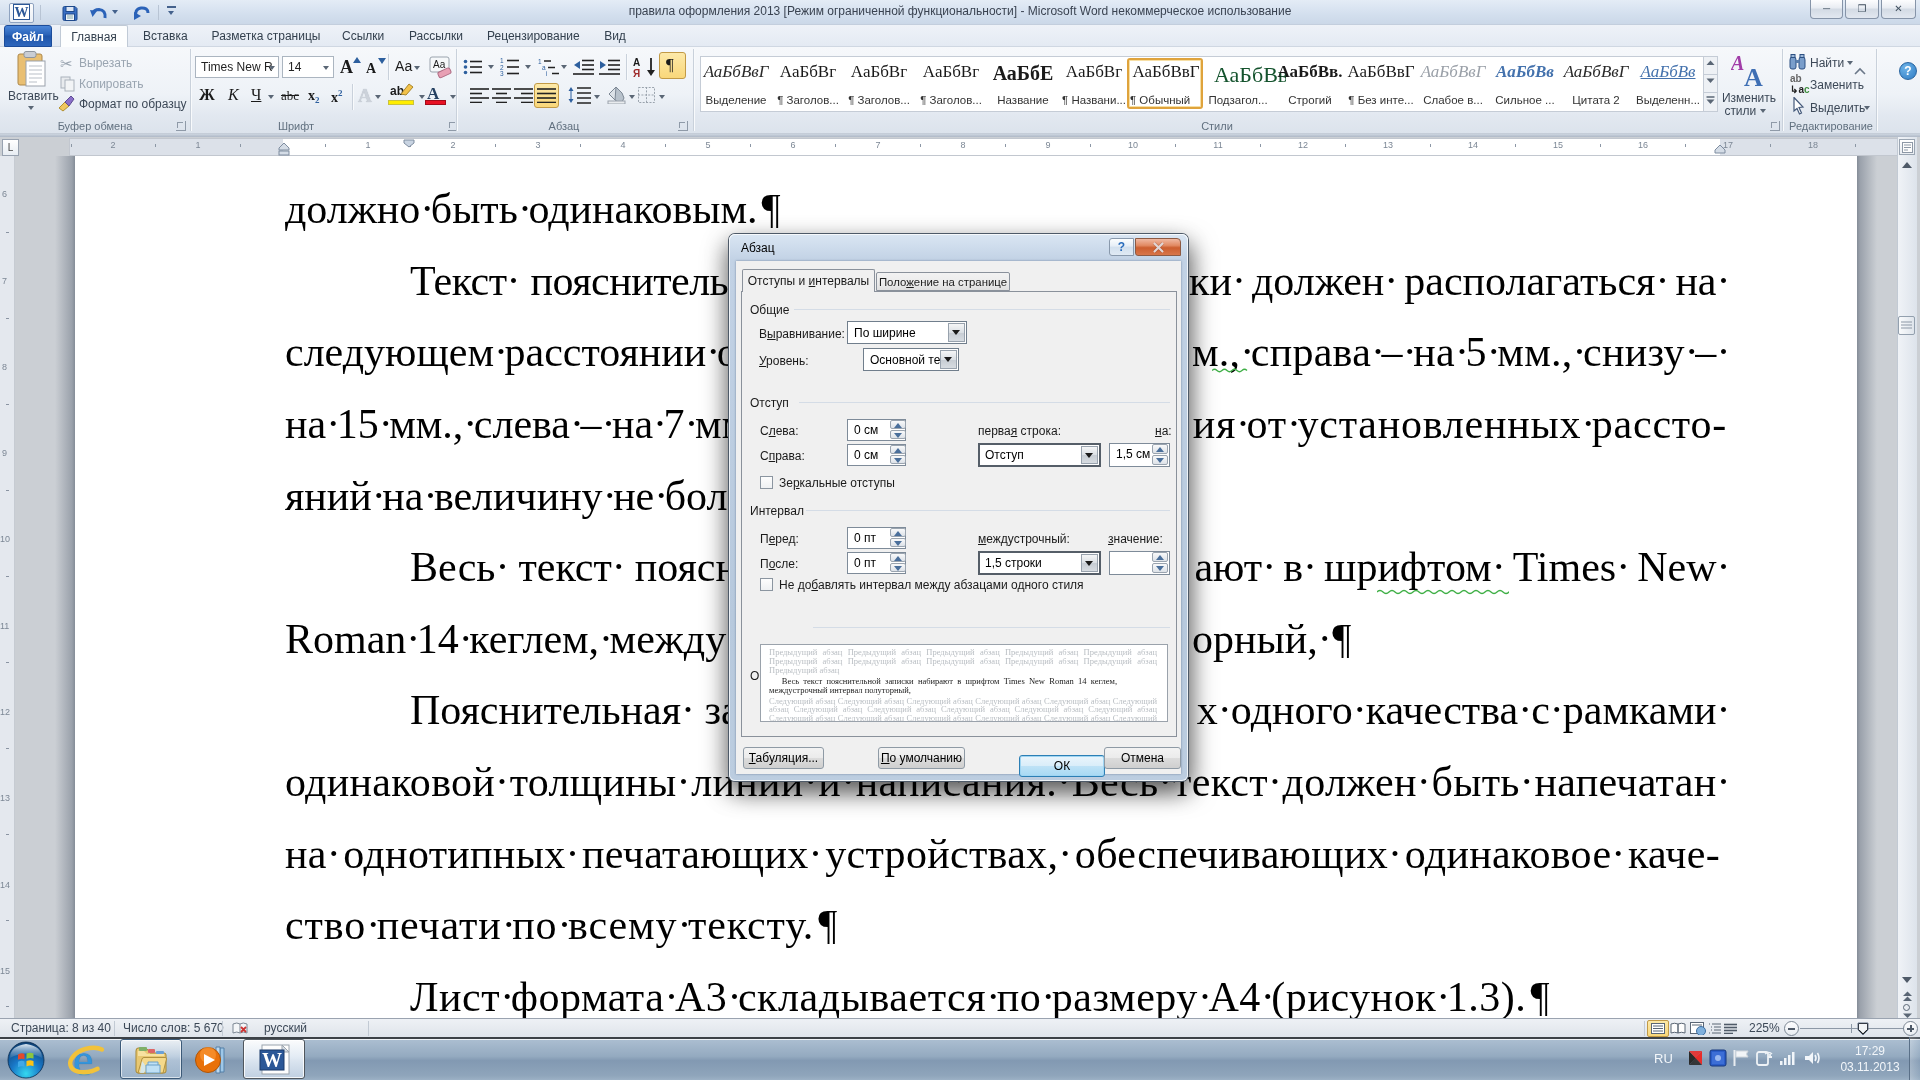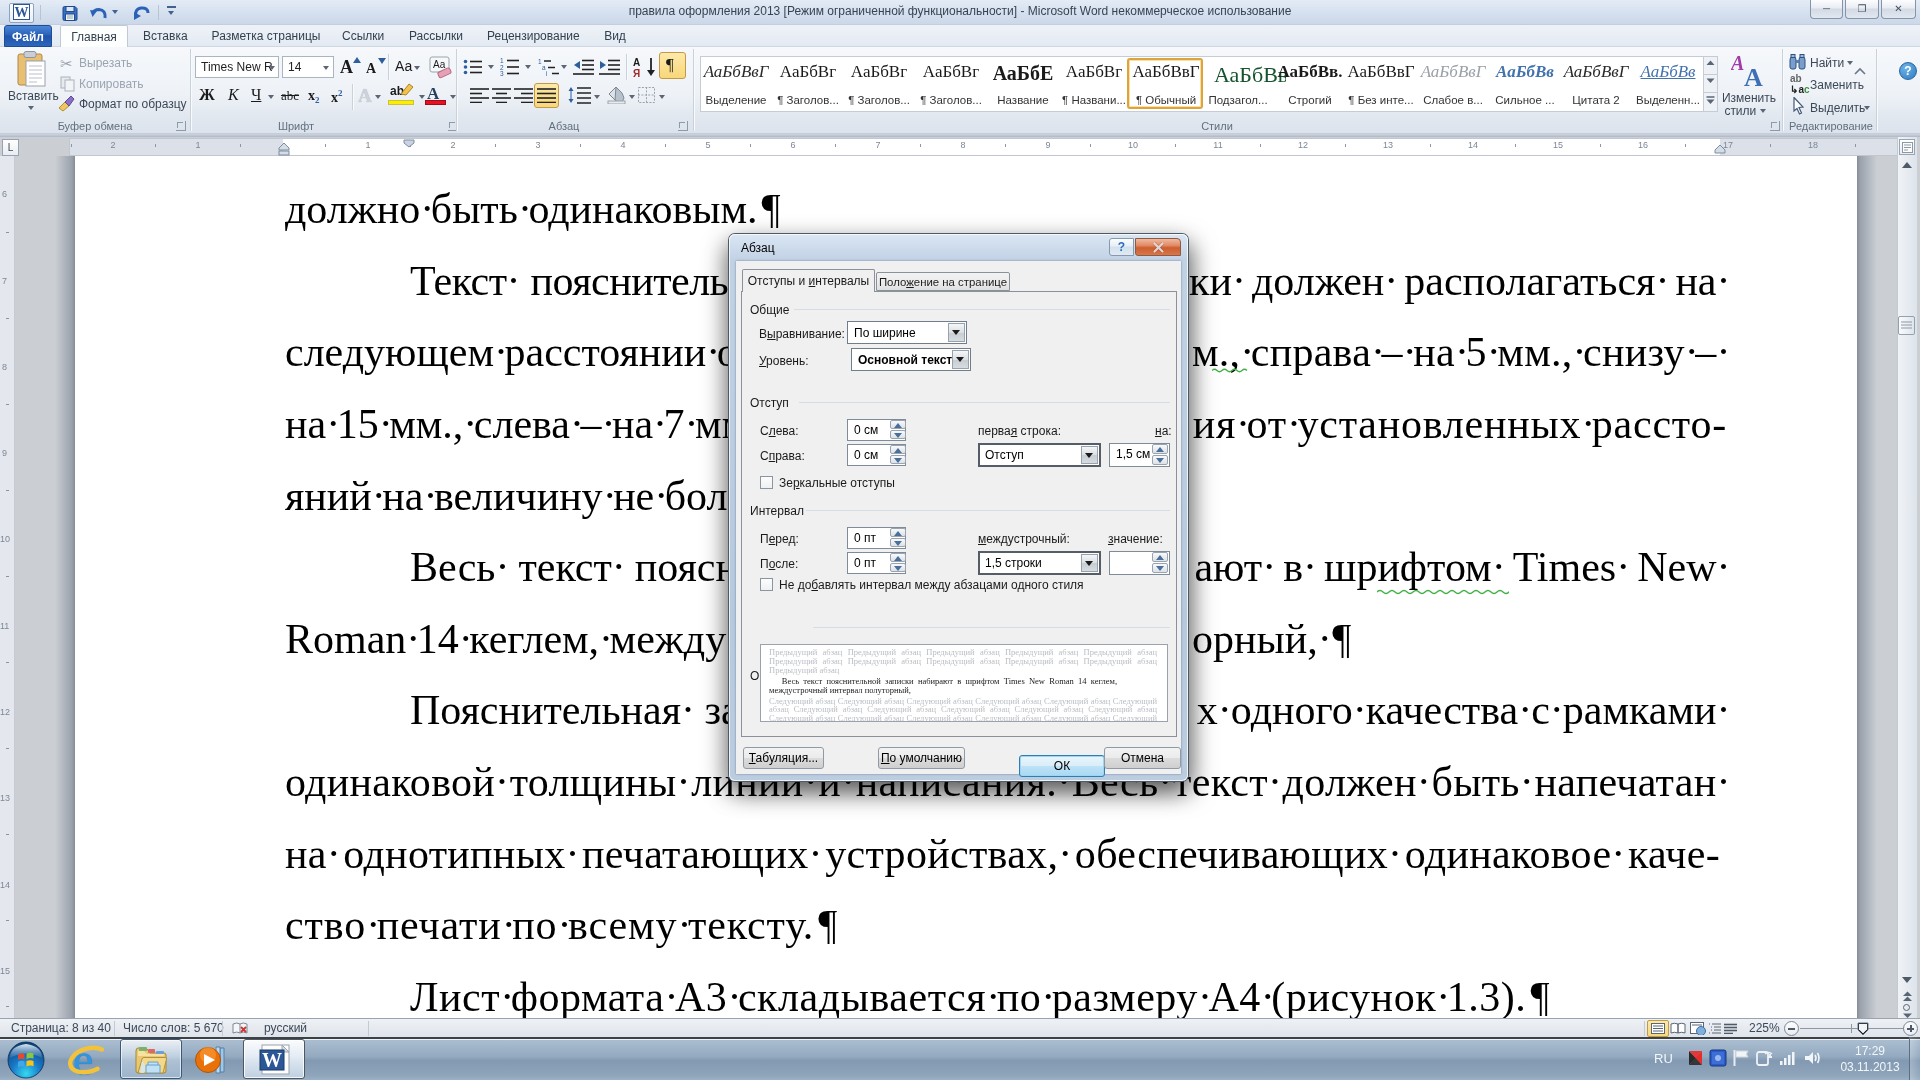--- a/index.html
+++ b/index.html
@@ -314,21 +314,21 @@
 <div class="abs" style="left:772px;top:94px;width:72px;text-align:center;font-size:11.5px;color:#333;white-space:nowrap;overflow:hidden;">¶ Заголов...</div>
 <div class="abs" style="left:843px;top:62px;width:72px;text-align:center;font-family:'Liberation Serif',serif;font-size:17px;color:#1a1a1a;white-space:nowrap;overflow:hidden;">АаБбВг</div>
 <div class="abs" style="left:843px;top:94px;width:72px;text-align:center;font-size:11.5px;color:#333;white-space:nowrap;overflow:hidden;">¶ Заголов...</div>
 <div class="abs" style="left:915px;top:62px;width:72px;text-align:center;font-family:'Liberation Serif',serif;font-size:17px;color:#1a1a1a;white-space:nowrap;overflow:hidden;">АаБбВг</div>
 <div class="abs" style="left:915px;top:94px;width:72px;text-align:center;font-size:11.5px;color:#333;white-space:nowrap;overflow:hidden;">¶ Заголов...</div>
 <div class="abs" style="left:987px;top:62px;width:72px;text-align:center;font-family:'Liberation Serif',serif;font-size:17px;font-weight:bold;font-size:20px;color:#1a1a1a;white-space:nowrap;overflow:hidden;">АаБбЕ</div>
 <div class="abs" style="left:987px;top:94px;width:72px;text-align:center;font-size:11.5px;color:#333;white-space:nowrap;overflow:hidden;">Название</div>
 <div class="abs" style="left:1058px;top:62px;width:72px;text-align:center;font-family:'Liberation Serif',serif;font-size:17px;color:#1a1a1a;white-space:nowrap;overflow:hidden;">АаБбВг</div>
 <div class="abs" style="left:1058px;top:94px;width:72px;text-align:center;font-size:11.5px;color:#333;white-space:nowrap;overflow:hidden;">¶ Названи...</div>
 <div class="abs" style="left:1130px;top:62px;width:72px;text-align:center;font-family:'Liberation Serif',serif;font-size:17px;color:#1a1a1a;white-space:nowrap;overflow:hidden;">АаБбВвГ</div>
-<div class="abs" style="left:1130px;top:94px;width:72px;text-align:center;font-size:11.5px;color:#333;white-space:nowrap;overflow:hidden;">¶ Обычный</div>
+<div class="abs" style="left:1130px;top:94px;width:72px;text-align:left;font-size:11.5px;color:#333;white-space:nowrap;overflow:hidden;">¶ Обычный</div>
 <div class="abs" style="left:1202px;top:62px;width:72px;text-align:center;font-family:'Liberation Serif',serif;font-size:22px;color:#14532d;white-space:nowrap;overflow:hidden;margin-left:12px;">АаБбВвЕ</div>
 <div class="abs" style="left:1202px;top:94px;width:72px;text-align:center;font-size:11.5px;color:#333;white-space:nowrap;overflow:hidden;">Подзагол...</div>
 <div class="abs" style="left:1274px;top:62px;width:72px;text-align:center;font-family:'Liberation Serif',serif;font-size:17px;font-weight:bold;color:#1a1a1a;white-space:nowrap;overflow:hidden;">АаБбВв.</div>
 <div class="abs" style="left:1274px;top:94px;width:72px;text-align:center;font-size:11.5px;color:#333;white-space:nowrap;overflow:hidden;">Строгий</div>
 <div class="abs" style="left:1345px;top:62px;width:72px;text-align:center;font-family:'Liberation Serif',serif;font-size:17px;color:#1a1a1a;white-space:nowrap;overflow:hidden;">АаБбВвГ</div>
 <div class="abs" style="left:1345px;top:94px;width:72px;text-align:center;font-size:11.5px;color:#333;white-space:nowrap;overflow:hidden;">¶ Без инте...</div>
 <div class="abs" style="left:1417px;top:62px;width:72px;text-align:center;font-family:'Liberation Serif',serif;font-size:17px;font-style:italic;color:#9aa0a8;white-space:nowrap;overflow:hidden;">АаБбВвГ</div>
 <div class="abs" style="left:1417px;top:94px;width:72px;text-align:center;font-size:11.5px;color:#333;white-space:nowrap;overflow:hidden;">Слабое в...</div>
 <div class="abs" style="left:1489px;top:62px;width:72px;text-align:center;font-family:'Liberation Serif',serif;font-size:17px;font-style:italic;font-weight:bold;color:#4472ad;white-space:nowrap;overflow:hidden;">АаБбВв</div>
 <div class="abs" style="left:1489px;top:94px;width:72px;text-align:center;font-size:11.5px;color:#333;white-space:nowrap;overflow:hidden;">Сильное ...</div>
@@ -696,21 +696,21 @@
 
   <div class="abs dtab" id="tab1">Отступы и <span class="u">и</span>нтервалы</div>
   <div class="abs dtab" id="tab2">Поло<span class="u">ж</span>ение на странице</div>
   <div class="abs" id="tabpane"></div>
 
   <div class="dlabel" style="left:21px;top:69px;">Общие</div>
   <div class="groupline" style="left:65px;top:75px;width:376px;"></div>
   <div class="dlabel" style="left:30px;top:93px;">В<span class="u">ы</span>равнивание:</div>
   <div class="combobox" style="left:118px;top:87px;width:120px;height:23px;">По ширине<span class="combobtn"></span></div>
   <div class="dlabel" style="left:30px;top:120px;"><span class="u">У</span>ровень:</div>
-  <div class="combobox" style="left:122px;top:114px;width:120px;height:23px;font-weight:bold;">Основной текст<span class="combobtn"></span></div>
+  <div class="combobox" style="left:134px;top:114px;width:96px;height:23px;">Основной текст<span class="combobtn"></span></div>
 
   <div class="dlabel" style="left:21px;top:162px;">Отступ</div>
   <div class="groupline" style="left:70px;top:168px;width:371px;"></div>
   <div class="dlabel" style="left:31px;top:190px;">С<span class="u">л</span>ева:</div>
   <div class="dedit" style="left:118px;top:185px;width:59px;height:22px;">0 см</div>
   <div class="spinner" style="left:161px;top:186px;height:20px;">
       <span class="spinbtn up"></span>
       <span class="spinbtn dn"></span>
     </div>
   <div class="dlabel" style="left:31px;top:215px;">С<span class="u">п</span>рава:</div>

